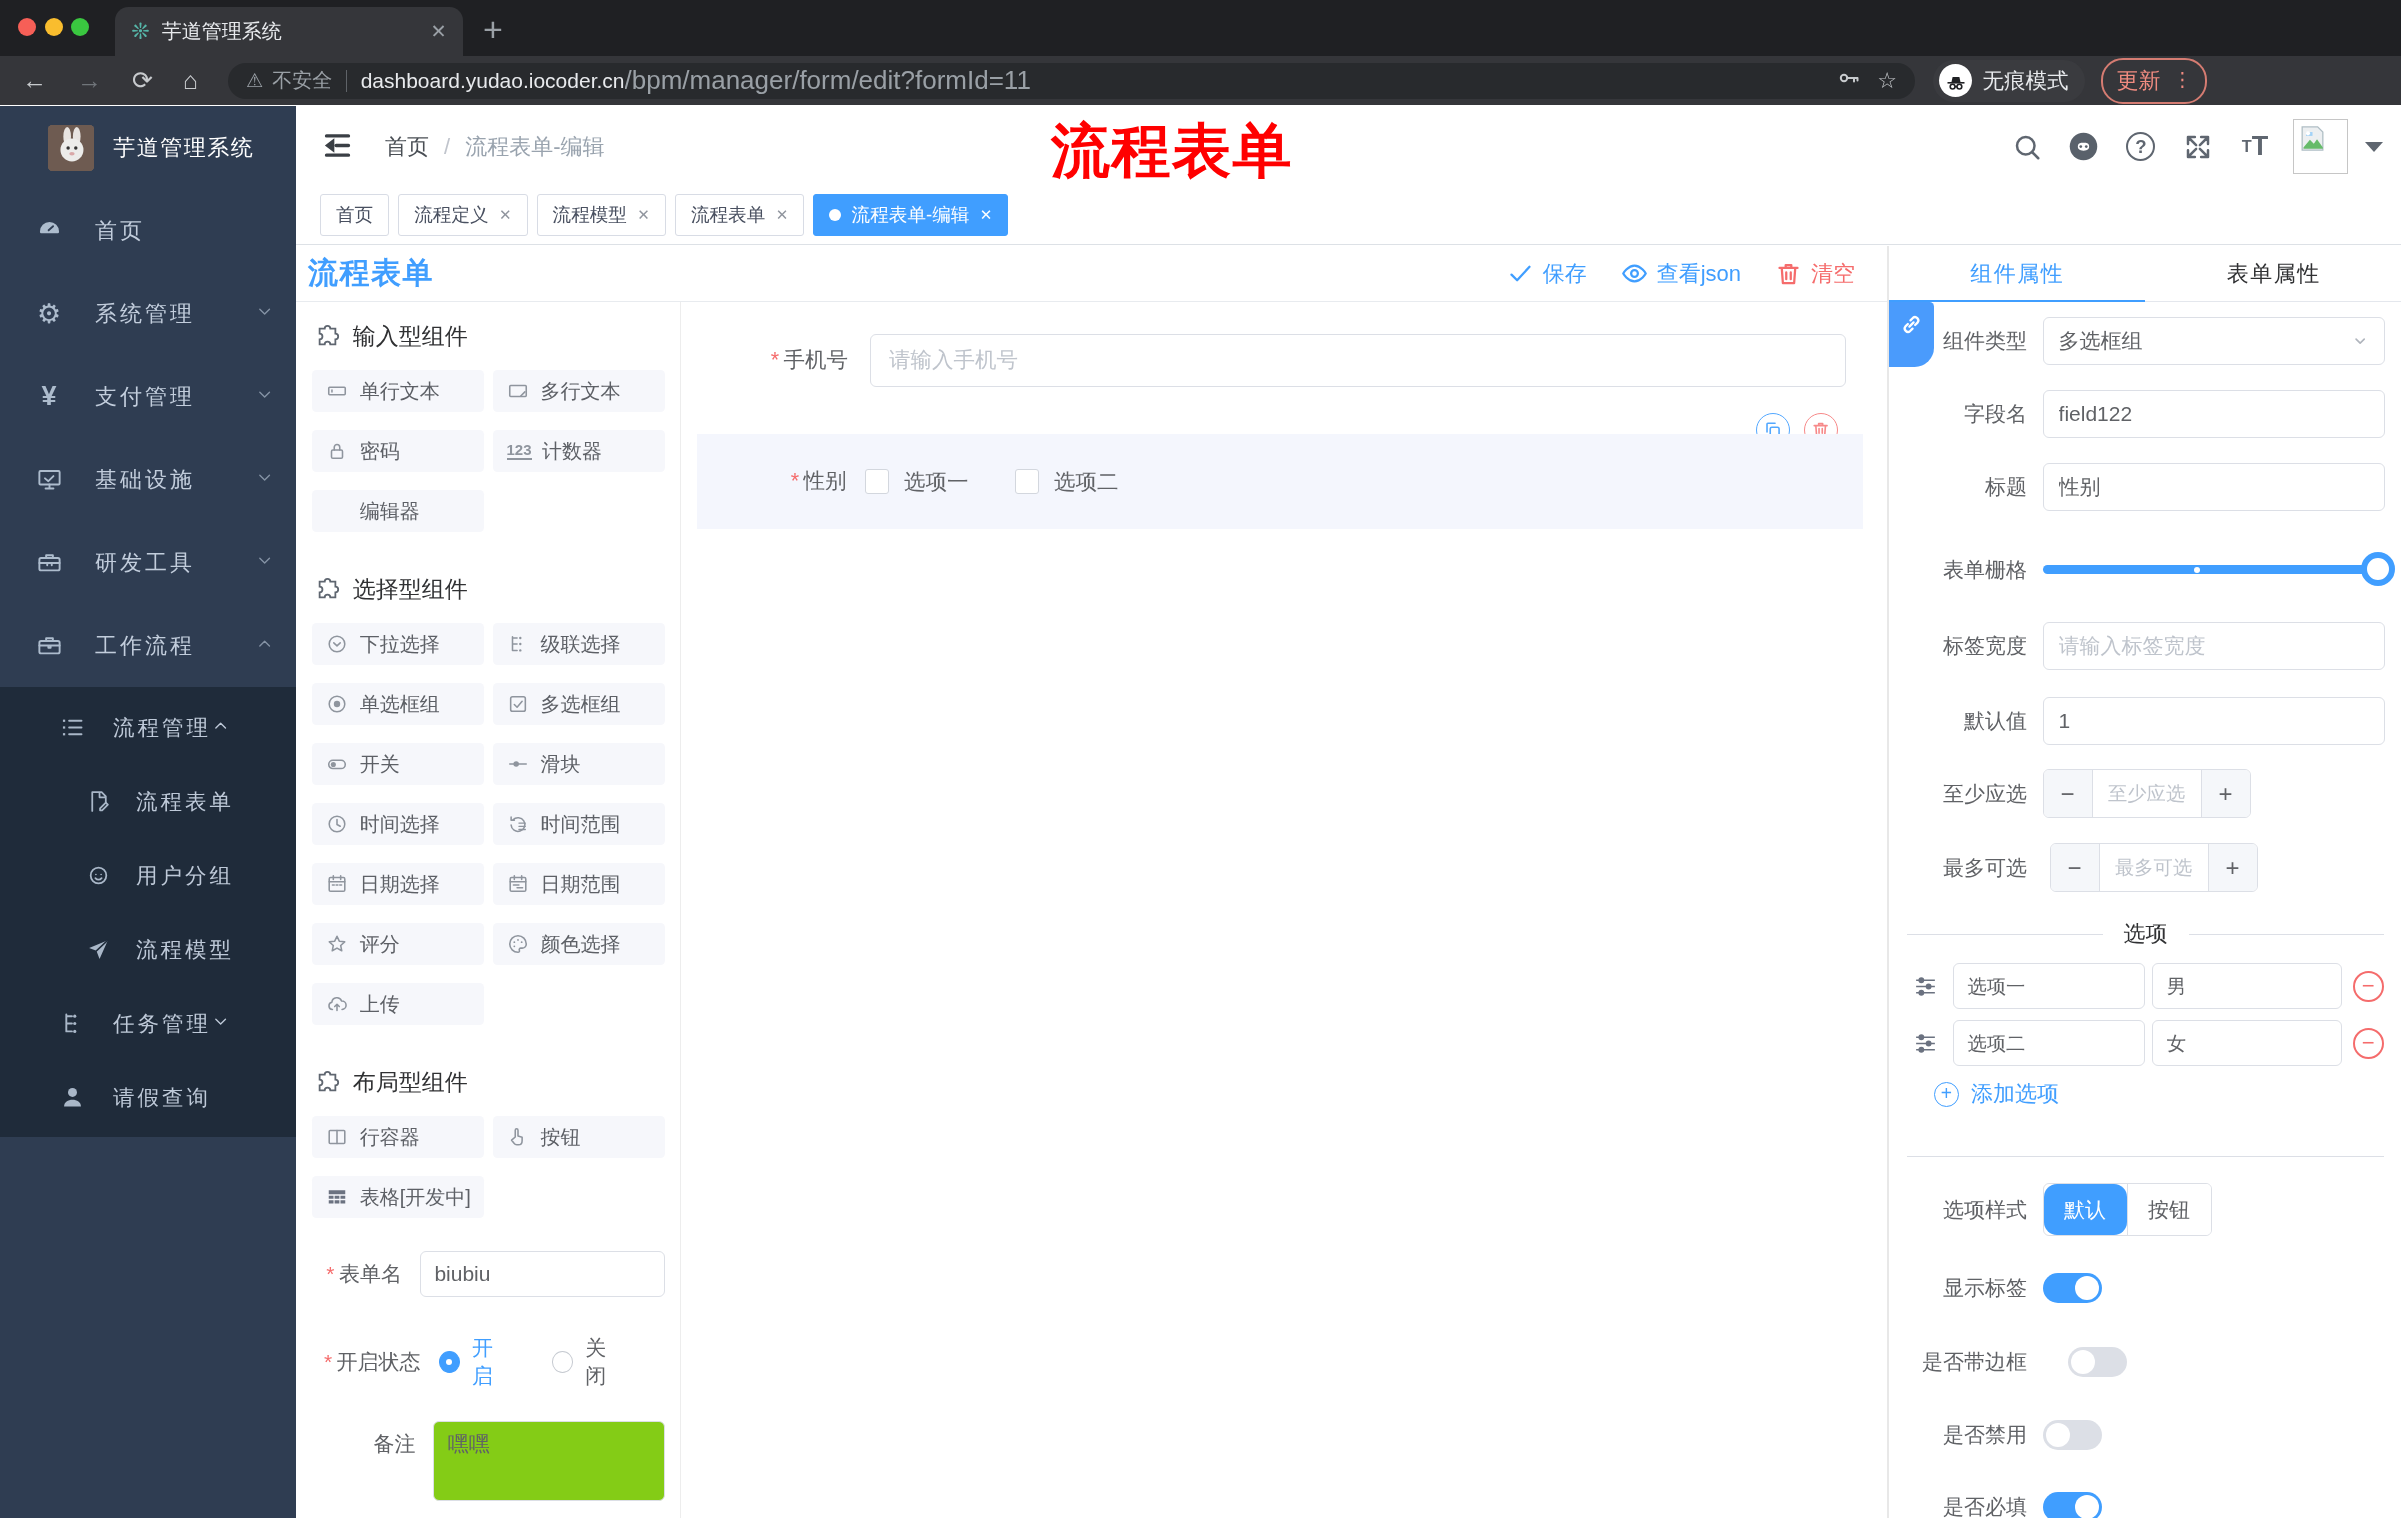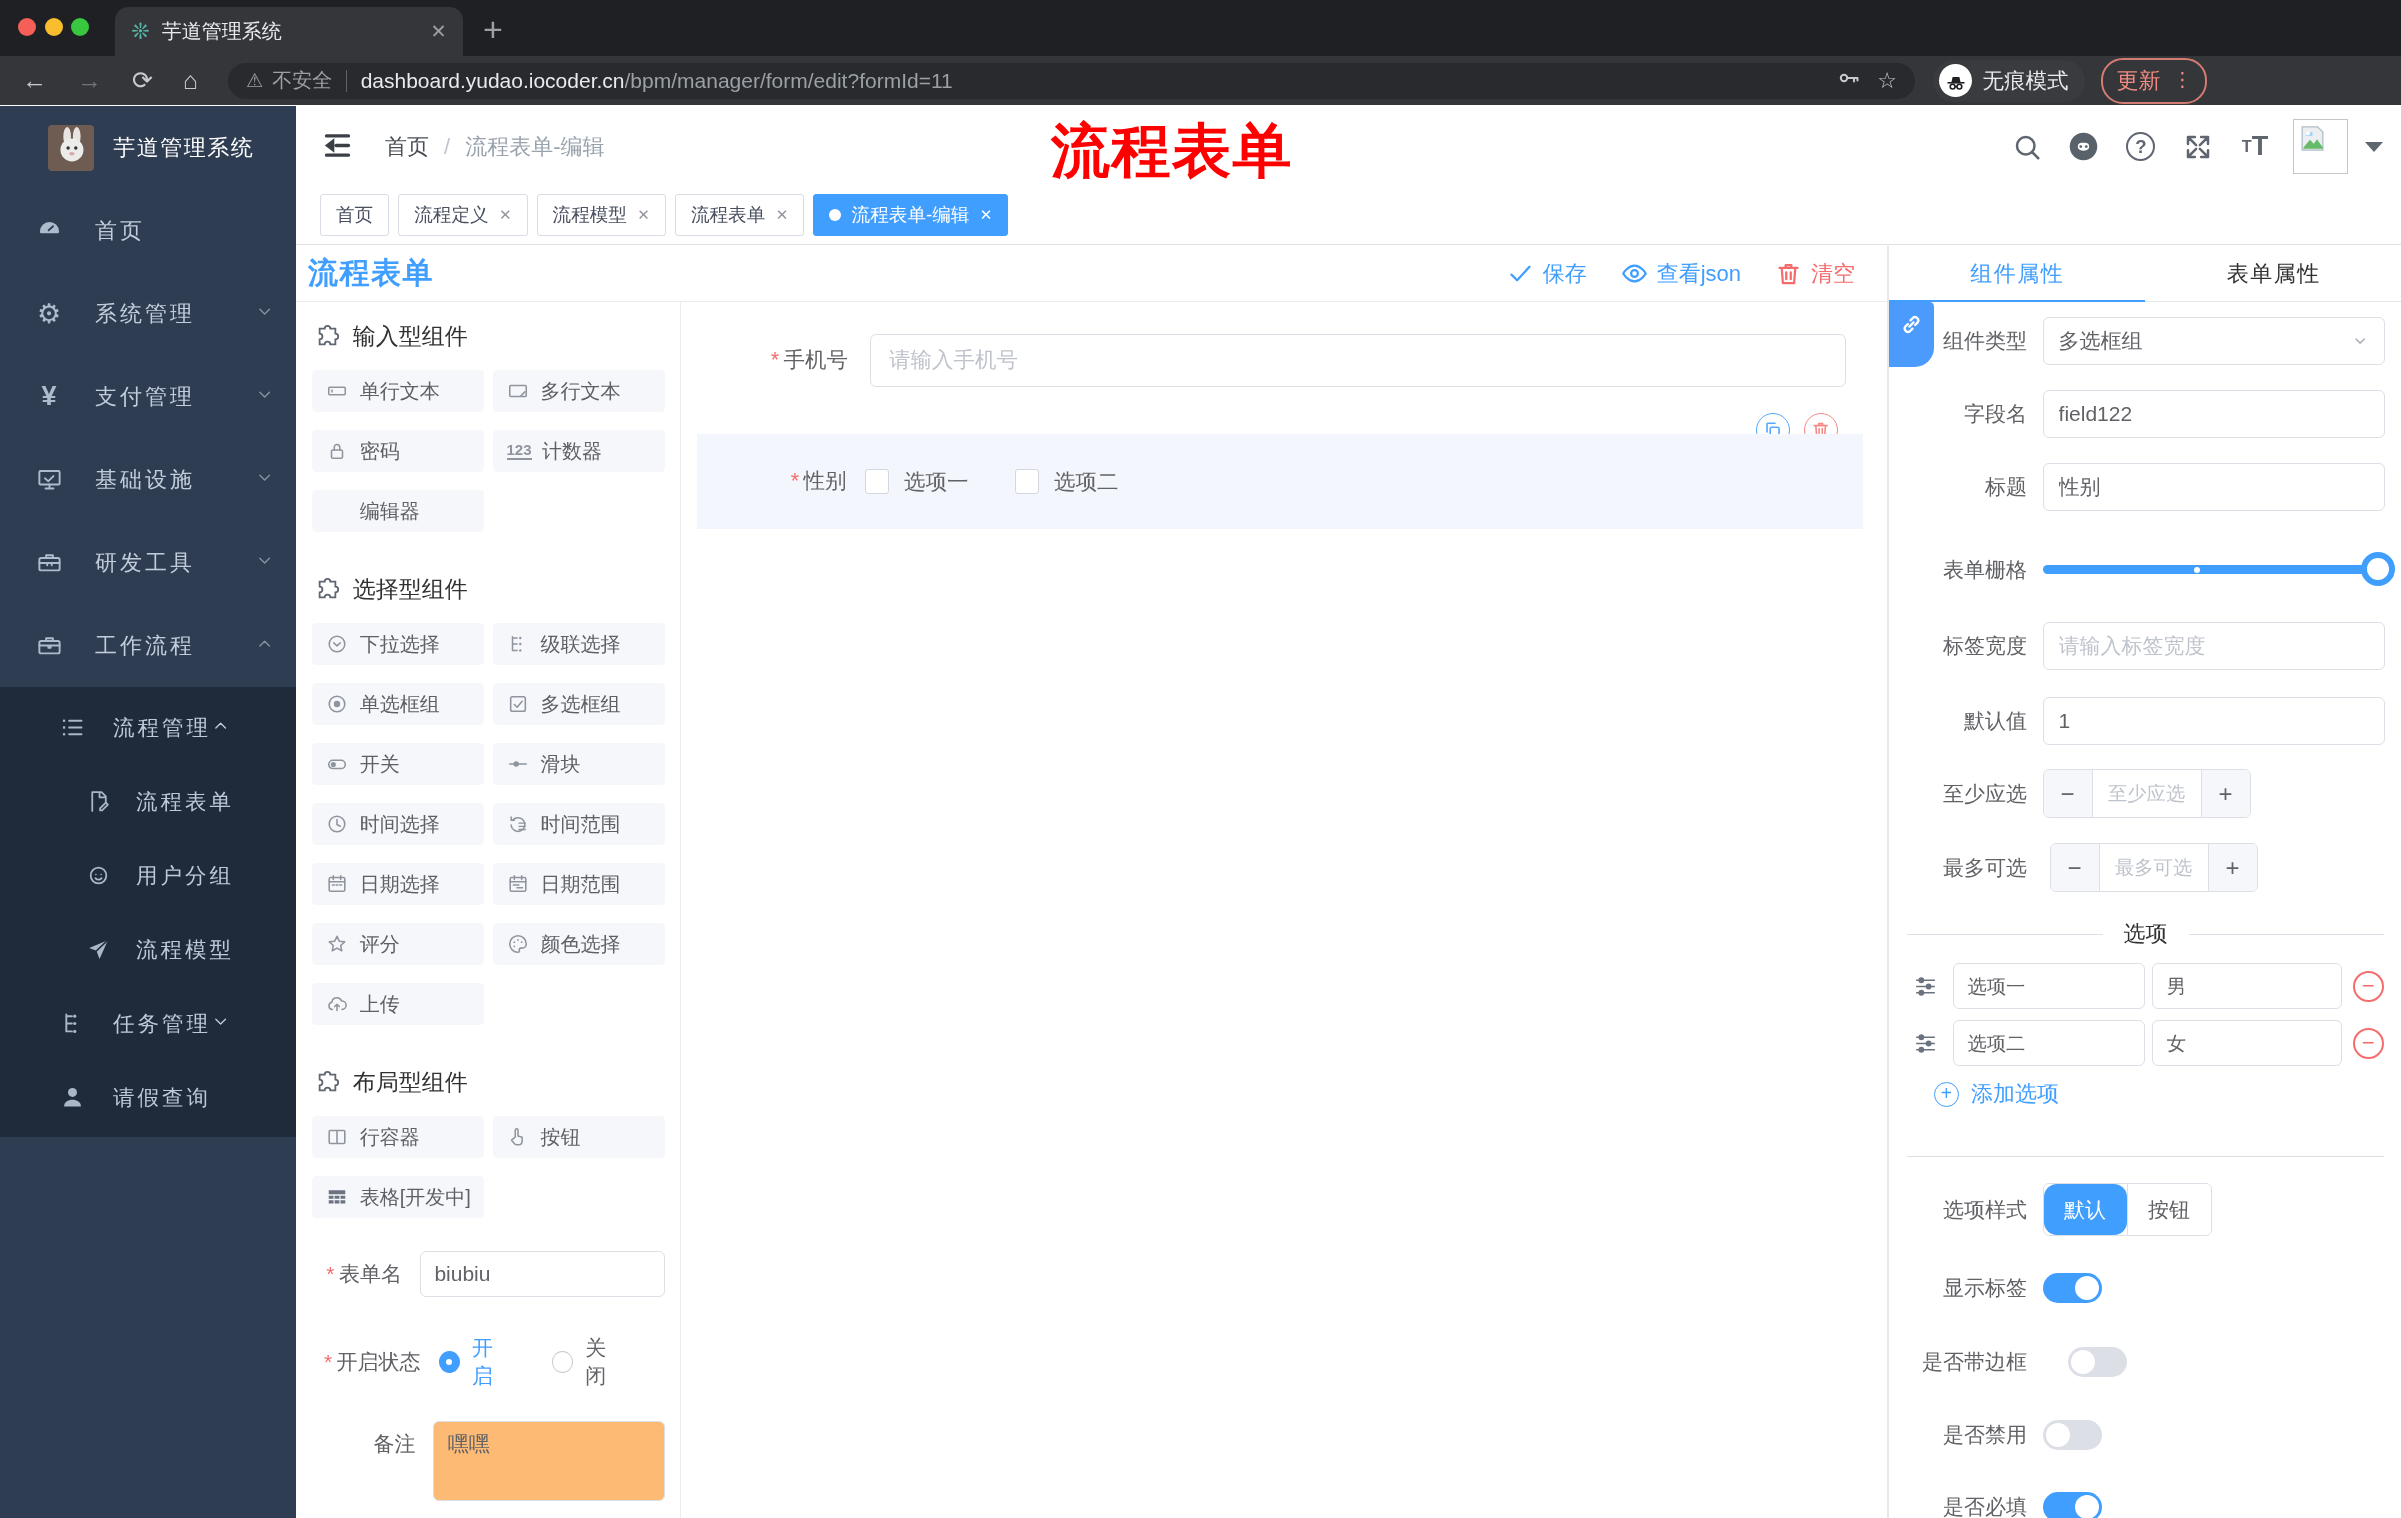--- a/index.html
+++ b/index.html
@@ -18,21 +18,21 @@
   .urlbar{position:absolute;left:0;top:56px;width:100%;height:49px;background:#35363a;
           display:flex;align-items:center;box-sizing:border-box;padding:0 13.4px 0 22px;}
   .navic{color:#c7cacd;font-size:25px;margin-right:30px;}
   .navic.dim{color:#70757a;}
   .urlpill{height:36px;background:#282a2d;border-radius:18px;flex:0 1 1687px;display:flex;align-items:center;
            padding:0 18px;box-sizing:border-box;margin-right:18px;}
   .warn{color:#9aa0a6;font-size:19.3px;margin-right:9px;}
   .sec{color:#9aa0a6;font-size:20px;margin-right:13.4px;}
   .usep{width:1.5px;height:22px;background:#5f6368;margin-right:13.4px;}
   .udom{color:#e8eaed;font-size:21px;}
-  .upath{color:#9aa0a6;font-size:21px;flex:1;white-space:nowrap;overflow:hidden;}
+  .upath{color:#9aa0a6;font-size:26px;flex:1;white-space:nowrap;overflow:hidden;}
   .keyic,.staric{color:#c7cacd;font-size:22px;margin-left:16.3px;}
   .incog{height:42px;background:#3a3b3f;border-radius:21px;display:flex;align-items:center;padding:0 16.3px 0 6px;margin-right:16.3px;}
   .incircle{width:33px;height:33px;border-radius:50%;background:#fff;display:flex;align-items:center;justify-content:center;margin-right:10.4px;}
   .incog .lbl{color:#e8eaed;font-size:21.5px;}
   .updbtn{height:42px;border:2.2px solid #d57c72;border-radius:22px;display:flex;align-items:center;padding:0 13.4px;}
   .updbtn .lbl{color:#f08b80;font-size:22px;margin-right:12px;}
   .updbtn .dots{color:#f08b80;font-size:19.3px;letter-spacing:0;line-height:6.7px;}
   
   .sidebar{position:absolute;left:0;top:106px;width:296px;height:1413px;background:#2f3d52;overflow:hidden;}
   .slogo{height:83px;display:flex;align-items:center;padding-left:48px;}
@@ -100,21 +100,21 @@
   .req{color:#f56c6c;margin-right:4.5px;}
   .minput{width:245px;height:46px;border:1.5px solid #dcdfe6;border-radius:6px;box-sizing:border-box;font-size:21px;color:#606266;padding:0 13.4px;background:#fff;font-family:inherit;}
   .radios{display:flex;align-items:center;height:46px;}
   .rad{display:flex;align-items:center;margin-right:39px;}
   .rdot{width:22px;height:22px;border-radius:50%;box-sizing:border-box;margin-right:12px;}
   .rdot.on{background:#409eff;border:1.5px solid #409eff;position:relative;}
   .rdot.on::after{content:"";position:absolute;left:6.7px;top:6.7px;width:6px;height:6px;border-radius:50%;background:#fff;}
   .rdot.off{border:1.5px solid #c6cad1;background:#fff;}
   .rlbl.on{color:#409eff;font-size:21px;} .rlbl.off{color:#606266;font-size:21px;}
   .mtextarea{width:245px;height:80px;border:1.5px solid #dcdfe6;border-radius:6px;box-sizing:border-box;font-size:21px;color:#606266;
-             padding:9px 13.4px;resize:none;background:#fdba74;font-family:inherit;line-height:25px;}
+             padding:9px 13.4px;resize:none;background:#84cc16;font-family:inherit;line-height:25px;}
   
   .canvas{position:absolute;left:681px;top:302px;width:1206px;height:1217px;background:#fff;}
   .cv-label{position:absolute;left:0;top:32px;width:167px;height:53px;line-height:53px;text-align:right;font-size:21.5px;color:#606266;}
   .cv-input{position:absolute;left:189px;top:32px;width:976px;height:53px;border:1.5px solid #dcdfe6;border-radius:6px;box-sizing:border-box;
             font-size:21.5px;color:#606266;padding:0 18px;background:#fff;font-family:inherit;}
   .cv-input::placeholder,.minput::placeholder,.pinput::placeholder,.stepin::placeholder{color:#bfc4cc;}
   .selblock{position:absolute;left:15.6px;top:132px;width:1166px;height:95px;background:#f4f6fd;}
   .sb-label{position:absolute;left:0;top:0;width:150px;height:95px;line-height:95px;text-align:right;font-size:21.5px;color:#606266;}
   .sb-opts{position:absolute;left:168px;top:0;height:95px;display:flex;align-items:center;}
   .cbx{width:24.5px;height:24.5px;border:1.5px solid #d3d7de;border-radius:3px;background:#fff;box-sizing:border-box;}

